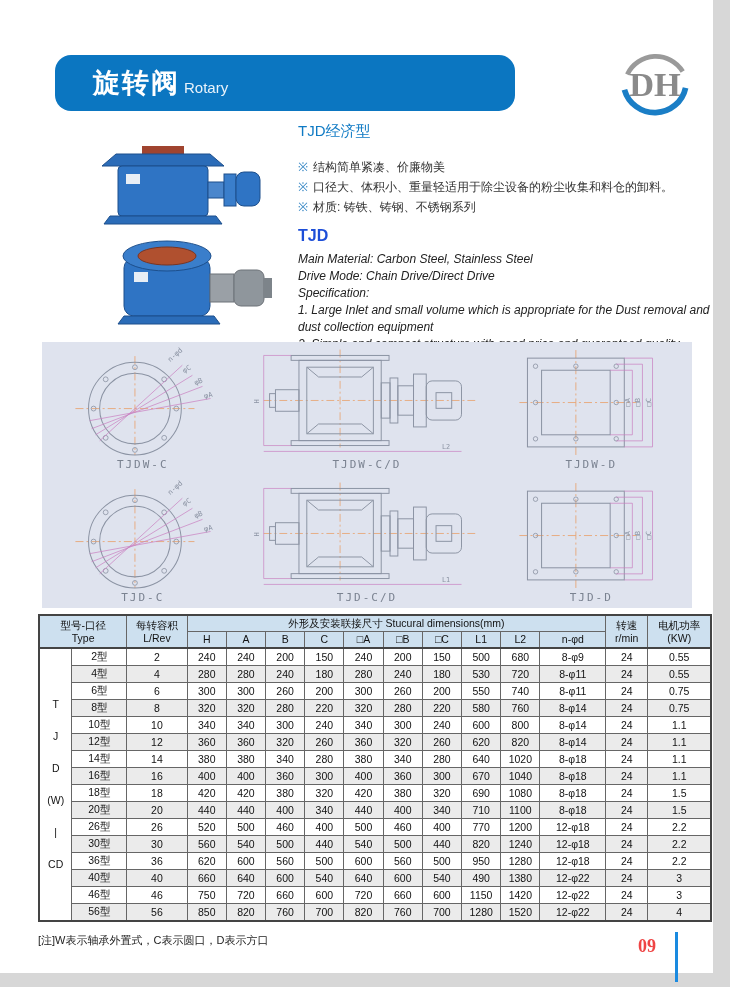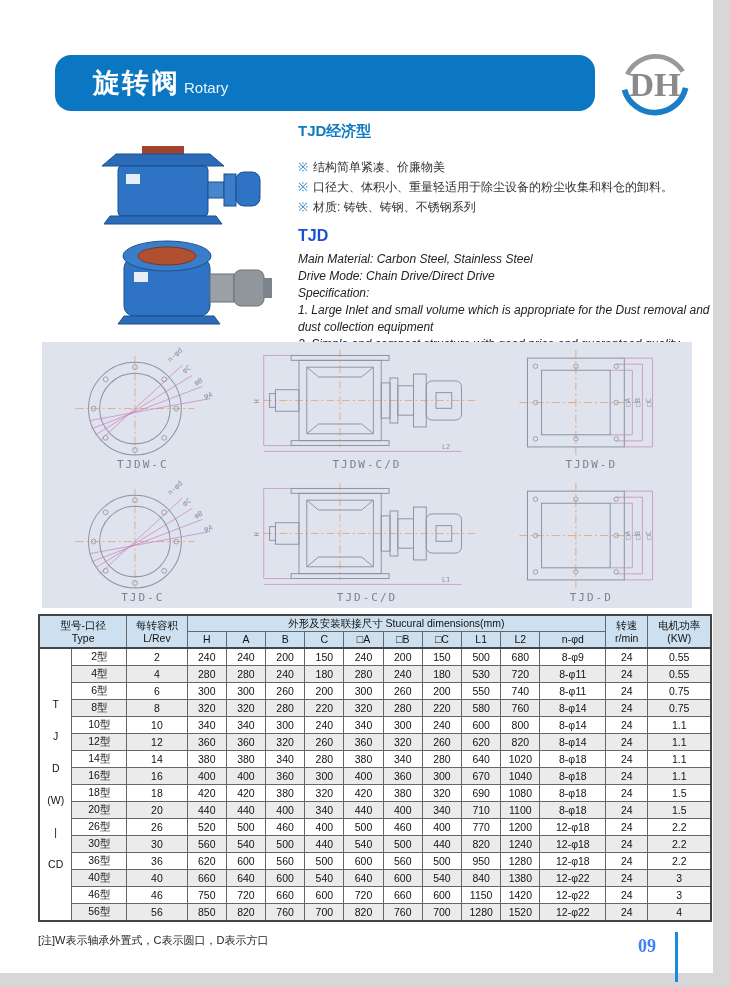--- a/index.html
+++ b/index.html
@@ -1,34 +1,34 @@
 <!DOCTYPE html>
 <html><head>
 <meta charset="utf-8">
 <style>
   * { margin:0; padding:0; box-sizing:border-box; }
   html,body { width:730px; height:987px; }
   body { background:#d7d7d7; font-family:"Liberation Sans", sans-serif; position:relative; overflow:hidden; }
   .page { position:absolute; left:0; top:0; width:713px; height:973px; background:#ffffff; }
 
   
-  .banner { position:absolute; left:55px; top:55px; width:540px; height:56px; background:#0b76c1;
+  .banner { position:absolute; left:55px; top:55px; width:460px; height:56px; background:#0b76c1;
             border-radius:16px; display:flex; align-items:center; padding-left:38px; }
   .banner .cn { color:#ffffff; font-size:27px; font-weight:bold; letter-spacing:2px; }
   .banner .en { color:#e9f3fb; font-size:15px; margin-left:4px; margin-top:8px; }
   .logo { position:absolute; left:612px; top:40px; width:86px; height:86px; }
 
   
   .product { position:absolute; }
   .product-1 { left:82px; top:136px; width:180px; height:102px; }
   .product-2 { left:98px; top:226px; width:180px; height:108px; }
 
   
   .info { position:absolute; left:298px; top:122px; width:415px; }
-  .info .head { color:#0f7ac4; font-size:15px; font-weight:bold; margin-bottom:18px; }
+  .info .head { color:#0f7ac4; font-size:15px; font-weight:normal; margin-bottom:18px; }
   .bullet { font-size:12px; color:#333; margin:4px 0; line-height:1.35; }
   .bullet .mark { color:#2a7fc0; margin-right:5px; }
   .tjd-head { color:#1d4ed8; font-size:16px; font-weight:bold; margin:11px 0 6px; }
   .spec-line { font-size:12px; color:#222; line-height:1.42;font-style:italic; }
 
   
   .drawings { position:absolute; left:42px; top:342px; width:650px; height:266px; background:#dfe3ee;
               display:grid; grid-template-columns:31% 38% 31%; grid-template-rows:50% 50%; }
   .figure { display:flex; flex-direction:column; align-items:center; justify-content:flex-end; padding-bottom:4px; }
   .figure svg { flex:1 1 auto; }
@@ -46,21 +46,21 @@
   table.spec thead th { background:#cde0ef; font-weight:normal; line-height:1.25; }
   table.spec thead { border-bottom:2px solid #444; }
   table.spec tbody tr { height:16.8px; }
   table.spec tbody tr:nth-child(even) td { background:#ebebeb; }
   td.series-cell { background:#fff !important; font-size:11px; line-height:1.9; }
   td.series-cell div { padding:6px 0; }
 
   
   .note { position:absolute; left:38px; top:933px; font-size:11px; color:#222; }
   .pageno { position:absolute; left:638px; top:936px; font-family:"Liberation Serif", serif;
-            font-weight:bold; font-size:18px; color:#3b82f6; }
+            font-weight:bold; font-size:18px; color:#ef4444; }
   .pagebar { position:absolute; left:675px; top:932px; width:3px; height:50px; background:#1a8ae0; }
 </style>
 </head>
 <body>
 
 <div class="page">
 
   <div class="banner">
     <span class="cn">旋转阀</span>
     <span class="en">Rotary</span>
@@ -555,21 +555,21 @@
         <tr>
           <td>40型</td>
           <td>40</td>
           <td>660</td>
           <td>640</td>
           <td>600</td>
           <td>540</td>
           <td>640</td>
           <td>600</td>
           <td>540</td>
-          <td>840</td>
+          <td>490</td>
           <td>1380</td>
           <td>12-φ22</td>
           <td>24</td>
           <td>3</td>
         </tr>
         <tr>
           <td>46型</td>
           <td>46</td>
           <td>750</td>
           <td>720</td>

